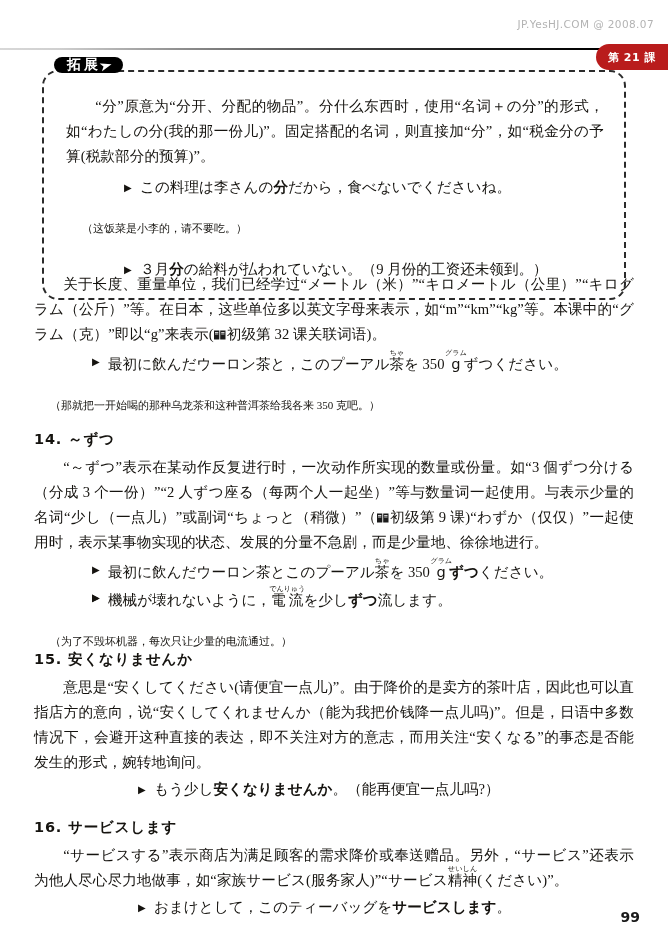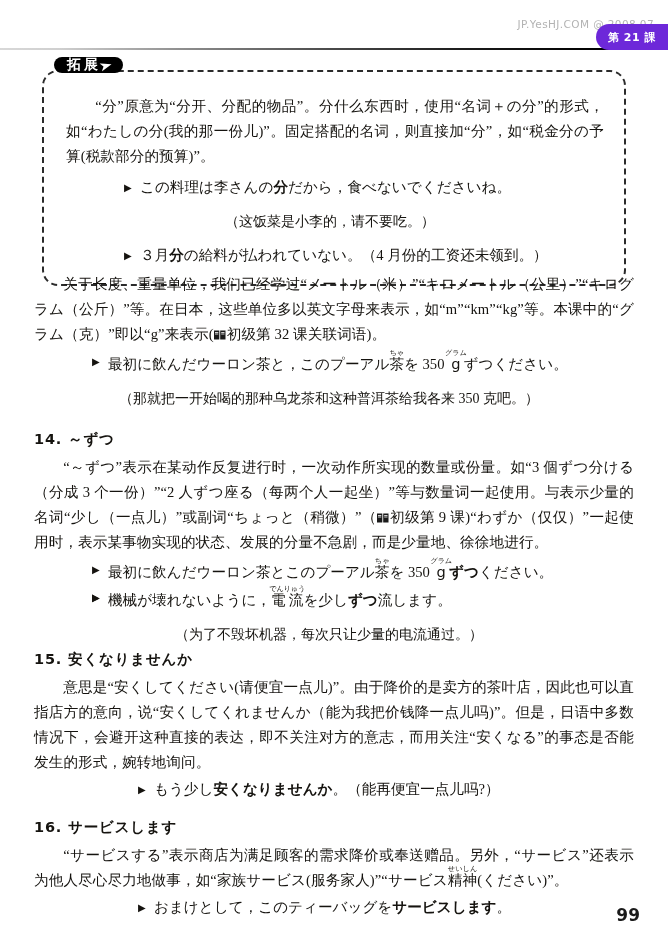--- a/index.html
+++ b/index.html
@@ -32,25 +32,25 @@
     top: 48px;
     left: 0;
     width: 668px;
     height: 2px;
     background: linear-gradient(to right,
        #d8d8d8 0px, #cfcfcf 60px, #8f8f8f 180px,
        #4a4a4a 330px, #1a1a1a 470px, #000000 600px);
   }
   .lesson-tab {
     position: absolute;
-    top: 24px;
+    top: 44px;
     right: 0;
     width: 72px;
     height: 26px;
-    background: #6d28d9;
+    background: #b91c1c;
     border-top-left-radius: 13px;
     border-bottom-left-radius: 13px;
     color: #ffffff;
     font-family: "DejaVu Sans", "Liberation Sans", sans-serif;
     font-size: 11px;
     font-weight: bold;
     display: flex;
     align-items: center;
     justify-content: center;
     letter-spacing: 0.5px;
@@ -139,24 +139,24 @@
   }
   .ex .tri {
     position: absolute;
     left: 58px;
     top: 0px;
     font-size: 10px;
     line-height: 25px;
   }
   .ex .jp-b { font-weight: bold; }
   .trans {
-    font-size: 14px;
-    line-height: 25px;
-    margin: 9px;
-    text-align: center;
+    font-size: 11px;
+    line-height: 25px;
+    margin: 16px;
+    text-align: left;
     padding-right: 10px;
     white-space: nowrap;
   }
 
   
   ruby { ruby-position: over; }
   rt {
     font-size: 7.2px;
     font-family: "DejaVu Sans", "Liberation Sans", sans-serif;
     line-height: 1;
@@ -174,21 +174,21 @@
     position: relative;
   }
   .book-icon svg { display: block; }
 
   
   .folio {
     position: absolute;
     right: 28px;
     bottom: 20px;
     font-family: "DejaVu Sans", "Liberation Sans", sans-serif;
-    font-size: 17px;
+    font-size: 14px;
     font-weight: bold;
     color: #1a1a1a;
   }
 </style>
 </head>
 <body>
 
 <div class="watermark">JP.YesHJ.COM @ 2008.07</div>
 <div class="head-rule"></div>
 <div class="lesson-tab">第 21 課</div>
@@ -200,21 +200,21 @@
   </div>
   <div class="tenkai-box">
     <p class="para">“分”原意为“分开、分配的物品”。分什么东西时，使用“名词＋の分”的形式，如“わたしの分(我的那一份儿)”。固定搭配的名词，则直接加“分”，如“税金分の予算(税款部分的预算)”。</p>
 
     <p class="ex" style="margin-top:6px;">
       <span class="tri">▶</span><span>この料理は李さんの</span><span class="jp-b">分</span><span>だから，食べないでくださいね。</span>
     </p>
     <p class="trans">（这饭菜是小李的，请不要吃。）</p>
 
     <p class="ex">
-      <span class="tri">▶</span><span>３月</span><span class="jp-b">分</span><span>の給料が払われていない。（4 月份的工资还未领到。）</span>
+      <span class="tri">▶</span><span>３月</span><span class="jp-b">分</span><span>の給料が払われていない。（9 月份的工资还未领到。）</span>
     </p>
   </div>
 </div>
 
 <div class="section" style="top:272px;">
   <p class="para"><span>关于长度、重量单位，我们已经学过“メートル（米）”“キロメートル（公里）”“キログラム（公斤）”等。在日本，这些单位多以英文字母来表示，如“m”“km”“kg”等。本课中的“グラム（克）”即以“g”来表示(</span><span class="book-icon"><svg viewBox="0 0 12 10" width="12" height="10">
           <rect x="0" y="0.5" width="5.3" height="9" fill="#1a1a1a"></rect>
           <rect x="6.2" y="0.5" width="5.3" height="9" fill="#1a1a1a"></rect>
           <rect x="1" y="2" width="3.3" height="0.8" fill="#fff"></rect>
           <rect x="1" y="3.6" width="3.3" height="0.8" fill="#fff"></rect>

